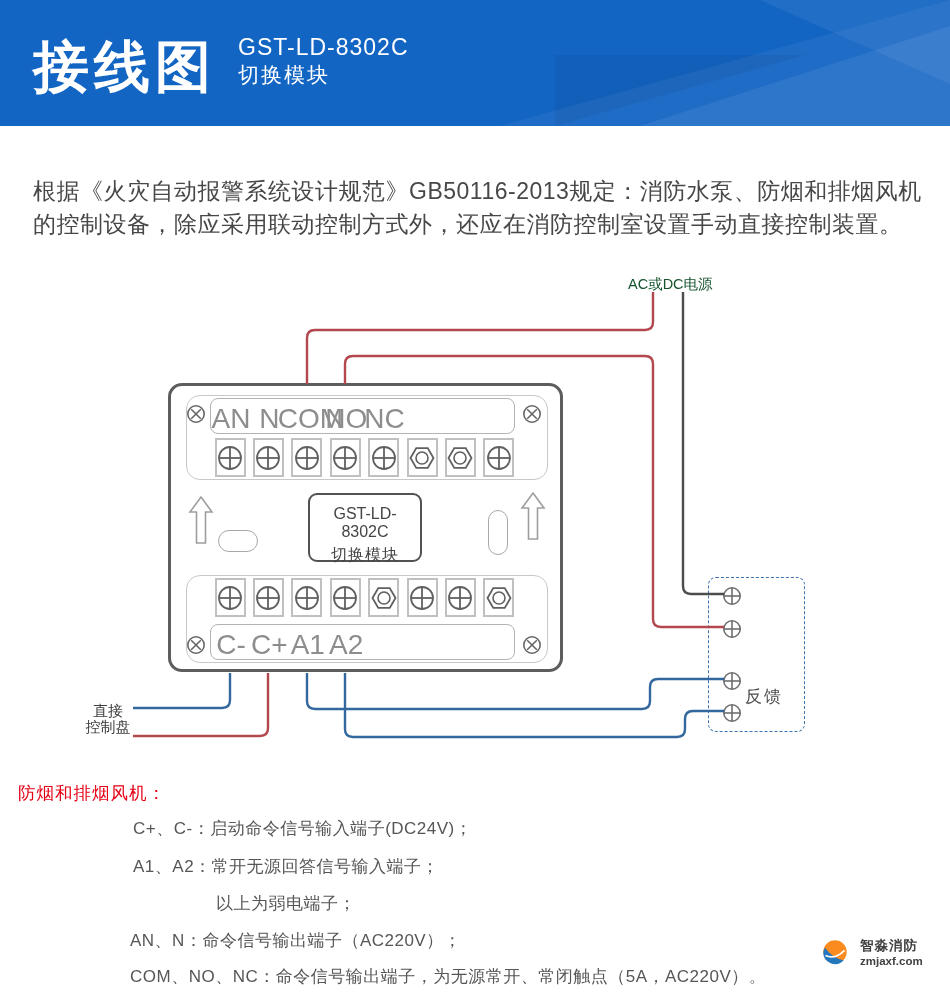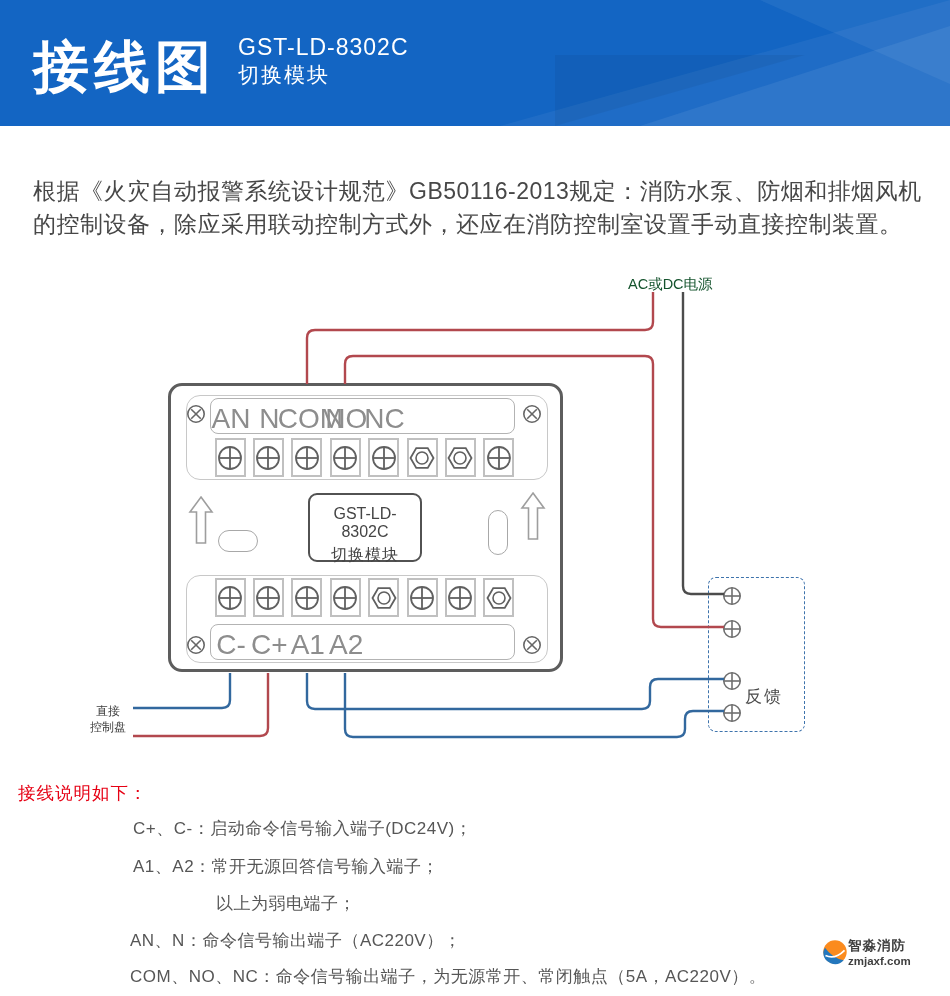--- a/index.html
+++ b/index.html
@@ -59,35 +59,35 @@
   .arrow-left{left:17px;top:109px;}
   .arrow-right{left:349px;top:105px;}
 
   .feedback-box{position:absolute;left:708px;top:317px;width:97px;height:155px;box-sizing:border-box;
                 border:1.6px dashed #3e73ac;border-radius:8px;z-index:2;}
   .fb-screw{position:absolute;left:13px;width:20px;height:20px;}
   .fb-label{position:absolute;left:36px;top:107px;font-size:17px;color:#4a4a4a;letter-spacing:2px;}
 
   .power-label{position:absolute;left:628px;top:15px;font-size:14.5px;color:#14532d;z-index:3;}
   .direct-panel-label{position:absolute;left:83px;top:443px;width:50px;text-align:center;
-                      font-size:12px;line-height:16px;color:#3f3f3f;z-index:3;}
+                      font-size:15px;line-height:16px;color:#3f3f3f;z-index:3;}
 
   
   .legend{position:absolute;left:0;top:760px;width:950px;height:236px;}
   .legend-title{position:absolute;left:18px;top:21px;font-size:17.5px;color:#e60114;letter-spacing:1px;}
   .legend-line{position:absolute;font-size:17px;color:#565656;letter-spacing:.5px;white-space:nowrap;}
   .legend-line:nth-of-type(2){left:133px;top:57px;}
   .legend-line:nth-of-type(3){left:133px;top:95px;}
   .legend-line:nth-of-type(4){left:216px;top:132px;}
   .legend-line:nth-of-type(5){left:130px;top:169px;}
   .legend-line:nth-of-type(6){left:130px;top:205px;}
 
   
   .logo{position:absolute;left:822px;top:937px;display:flex;align-items:center;z-index:4;}
-  .logo-text{margin-left:0;}
+  .logo-text{margin-left:12px;}
   .logo-name{font-size:13.5px;font-weight:bold;color:#3f3f3f;letter-spacing:1px;}
   .logo-site{font-size:11.5px;font-weight:bold;color:#3f3f3f;}
 </style>
 </head>
 <body>
 
 <div class="page">
 
   <div class="hdr">
     <div class="tri tri1"></div>
@@ -314,21 +314,21 @@
         <path d="M 683 32 L 683 326 Q 683 334 691 334 L 724 334" fill="none" stroke="#4c4c4c" stroke-width="2.4"></path>
         <path d="M 345 124 L 345 104 Q 345 96 353 96 L 645 96 Q 653 96 653 104 L 653 359 Q 653 367 661 367 L 724 367" fill="none" stroke="#b2484e" stroke-width="2.4"></path>
         <path d="M 133 448 L 222 448 Q 230 448 230 440 L 230 413" fill="none" stroke="#32689e" stroke-width="2.4"></path>
         <path d="M 133 476 L 260 476 Q 268 476 268 468 L 268 413" fill="none" stroke="#b2484e" stroke-width="2.4"></path>
         <path d="M 307 413 L 307 441 Q 307 449 315 449 L 642 449 Q 650 449 650 441 L 650 427 Q 650 419 658 419 L 724 419" fill="none" stroke="#32689e" stroke-width="2.4"></path>
         <path d="M 345 413 L 345 469 Q 345 477 353 477 L 677 477 Q 685 477 685 469 L 685 459 Q 685 451 693 451 L 724 451" fill="none" stroke="#32689e" stroke-width="2.4"></path>
       </svg>
   </div>
 
   <div class="legend" id="legend">
-    <div class="legend-title">接线说明如下：</div>
+    <div class="legend-title">防烟和排烟风机：</div>
   <div class="legend-line">C+、C-：启动命令信号输入端子(DC24V)；</div>
       <div class="legend-line">A1、A2：常开无源回答信号输入端子；</div>
       <div class="legend-line">以上为弱电端子；</div>
       <div class="legend-line">AN、N：命令信号输出端子（AC220V）；</div>
       <div class="legend-line">COM、NO、NC：命令信号输出端子，为无源常开、常闭触点（5A，AC220V）。</div>
     </div>
 
   <div class="logo">
     <svg width="26" height="26" viewBox="0 0 30 30">
       <circle cx="15" cy="15" r="13.5" fill="#fb8b1e"></circle>

